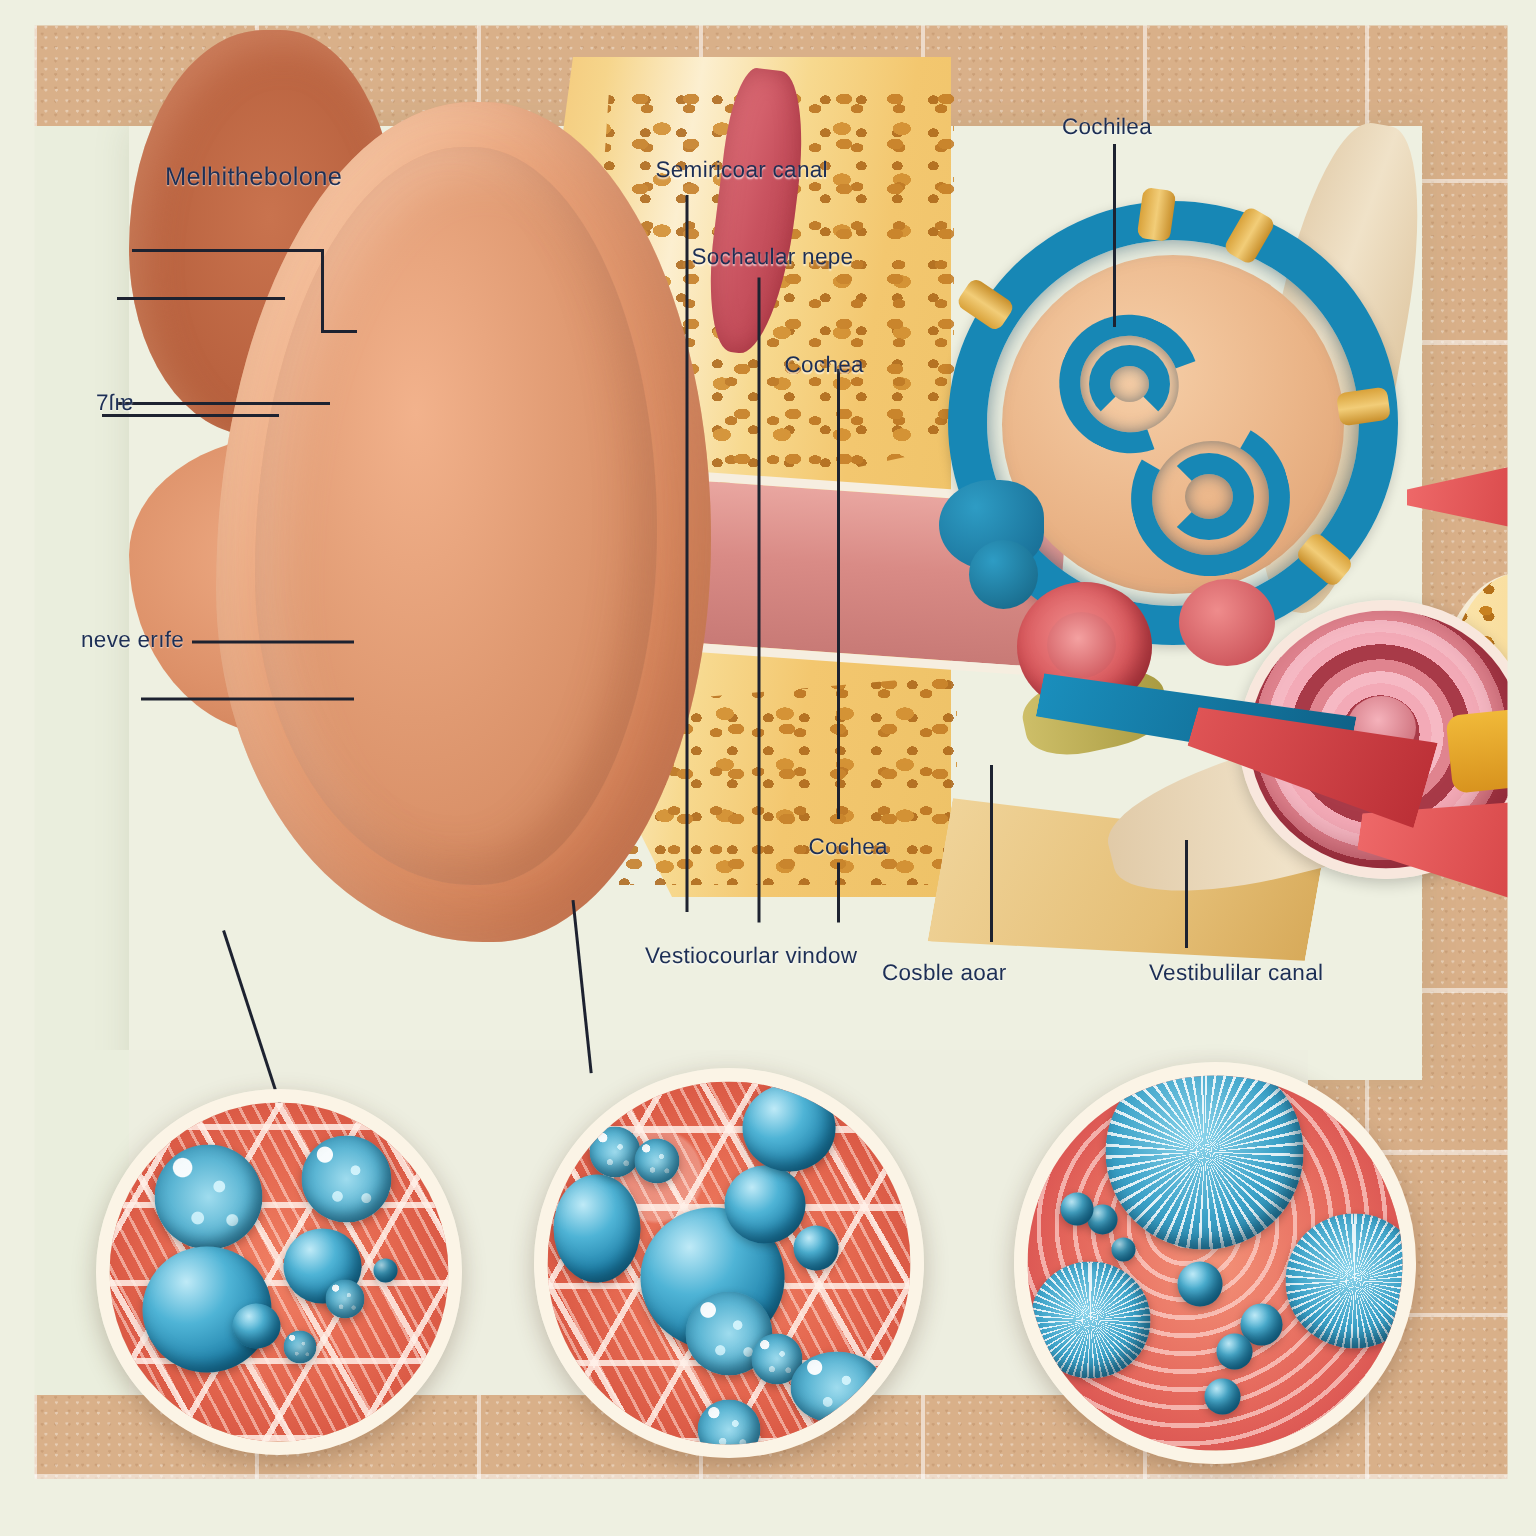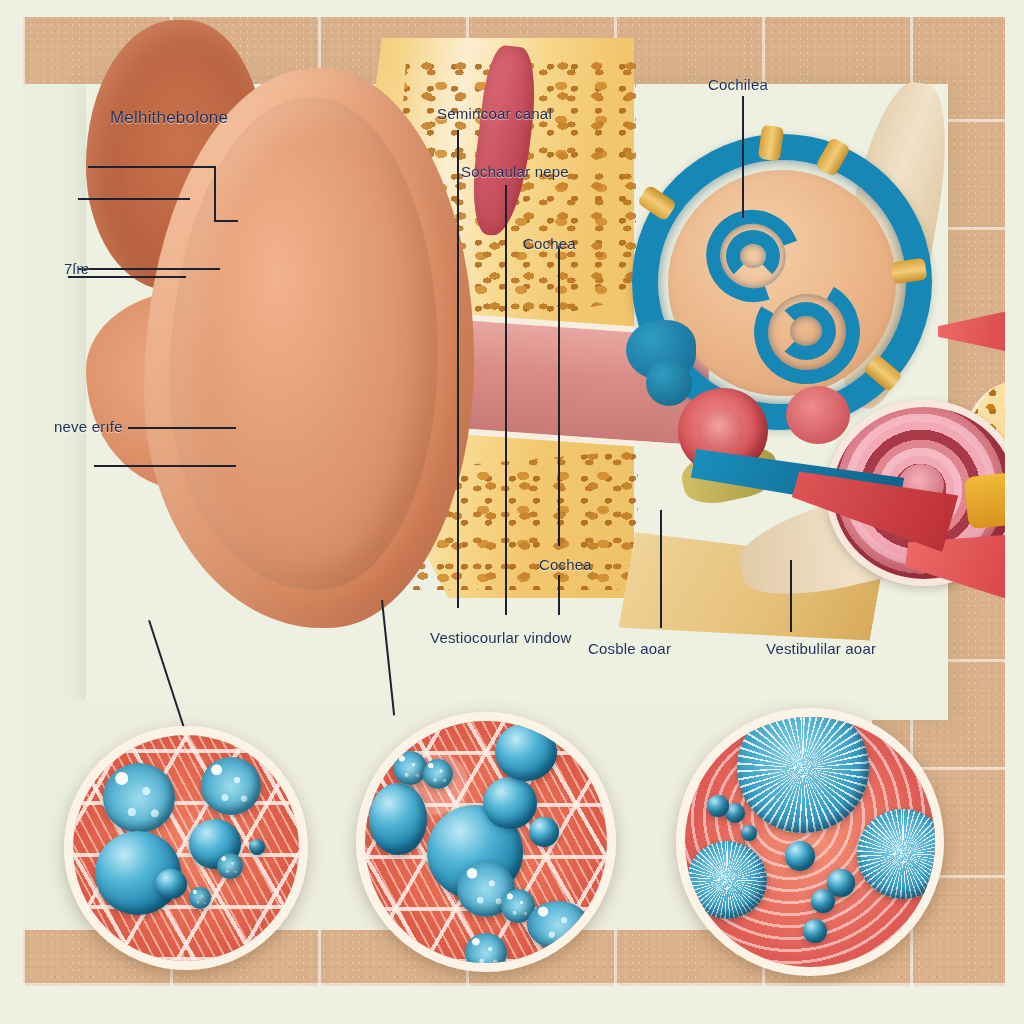--- a/index.html
+++ b/index.html
@@ -404,21 +404,21 @@
   <div class="label" style="left:54px; top:418px;">neve erıfe</div>
 
   <div class="label" style="left:437px; top:105px;">Semiricoar canal</div>
   <div class="label" style="left:461px; top:163px;">Sochaular nepe</div>
   <div class="label" style="left:523px; top:235px;">Cochea</div>
   <div class="label" style="left:708px; top:76px;">Cochilea</div>
 
   <div class="label" style="left:539px; top:556px;">Cochea</div>
   <div class="label" style="left:430px; top:610px;margin-top:19px;">Vestiocourlar vindow</div>
   <div class="label" style="left:588px; top:640px;">Cosble aoar</div>
-  <div class="label" style="left:766px; top:640px;">Vestibulilar aoar</div>
+  <div class="label" style="left:766px; top:640px;">Vestibulilar canal</div>
 
   <div class="micro" id="micro1" style="left:64px; top:726px; width:244px; height:244px;">
     <div class="micro-inner"></div>
     <div class="cellnet"></div>
     <div class="vesicle granular" style="left:30px; top:28px; width:72px; height:70px;"></div>
     <div class="vesicle granular" style="left:128px; top:22px; width:60px; height:58px;"></div>
     <div class="vesicle" style="left:22px; top:96px; width:86px; height:84px;"></div>
     <div class="vesicle" style="left:116px; top:84px; width:52px; height:50px;"></div>
     <div class="vesicle" style="left:82px; top:134px; width:32px; height:30px;"></div>
     <div class="vesicle granular" style="left:144px; top:118px; width:26px; height:26px;"></div>

